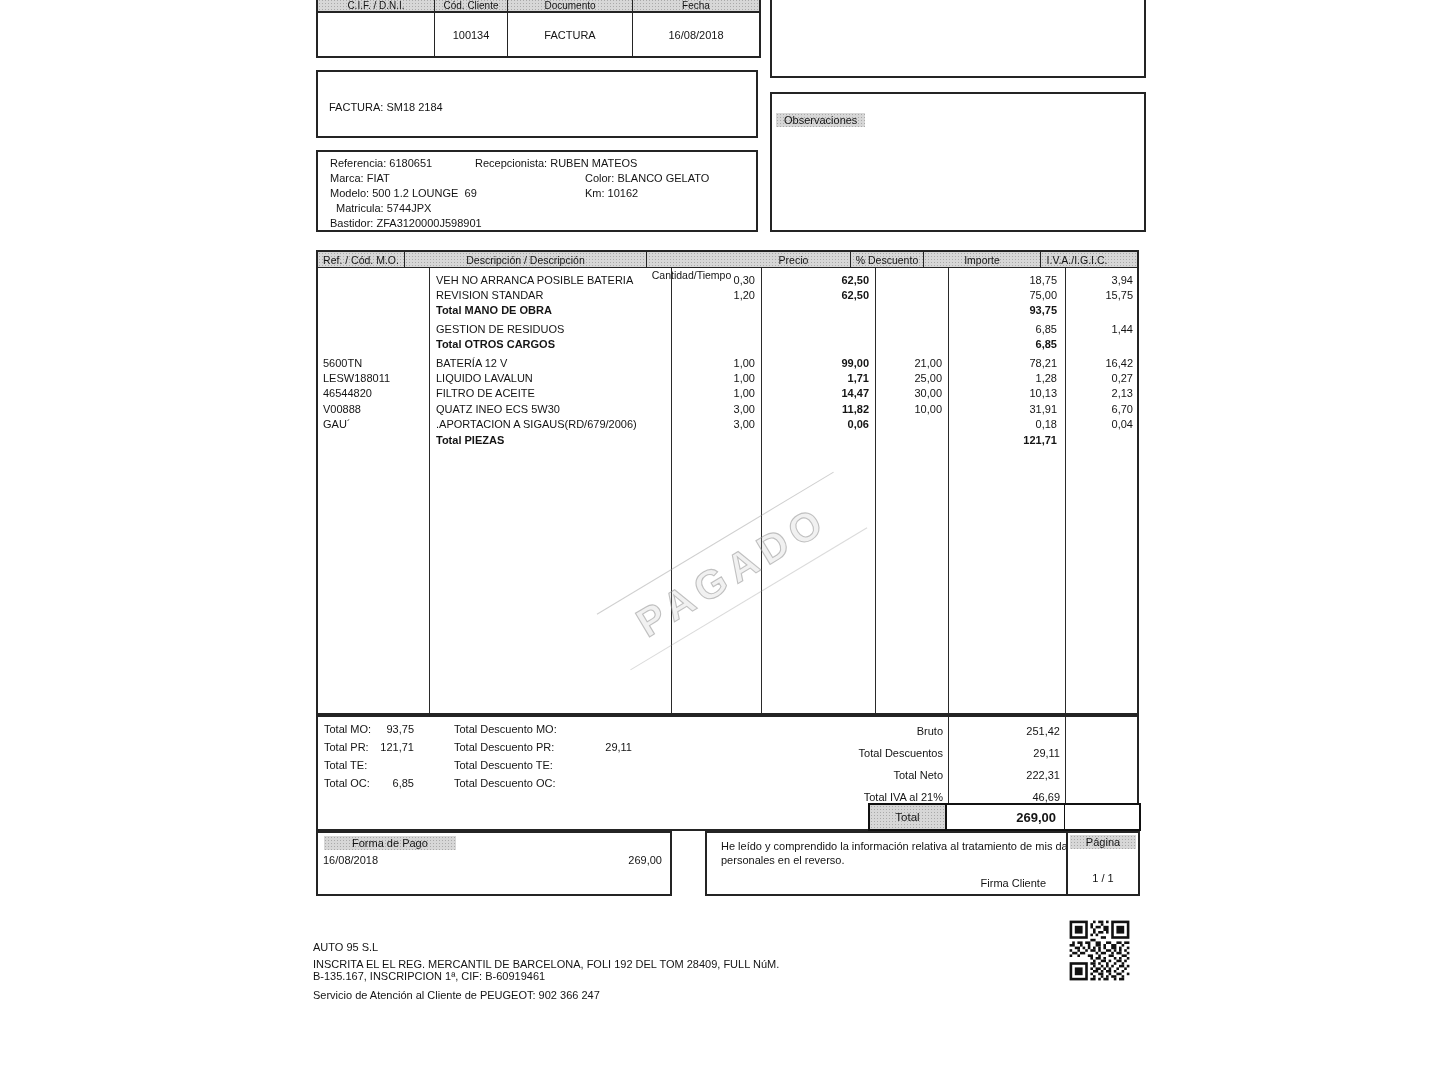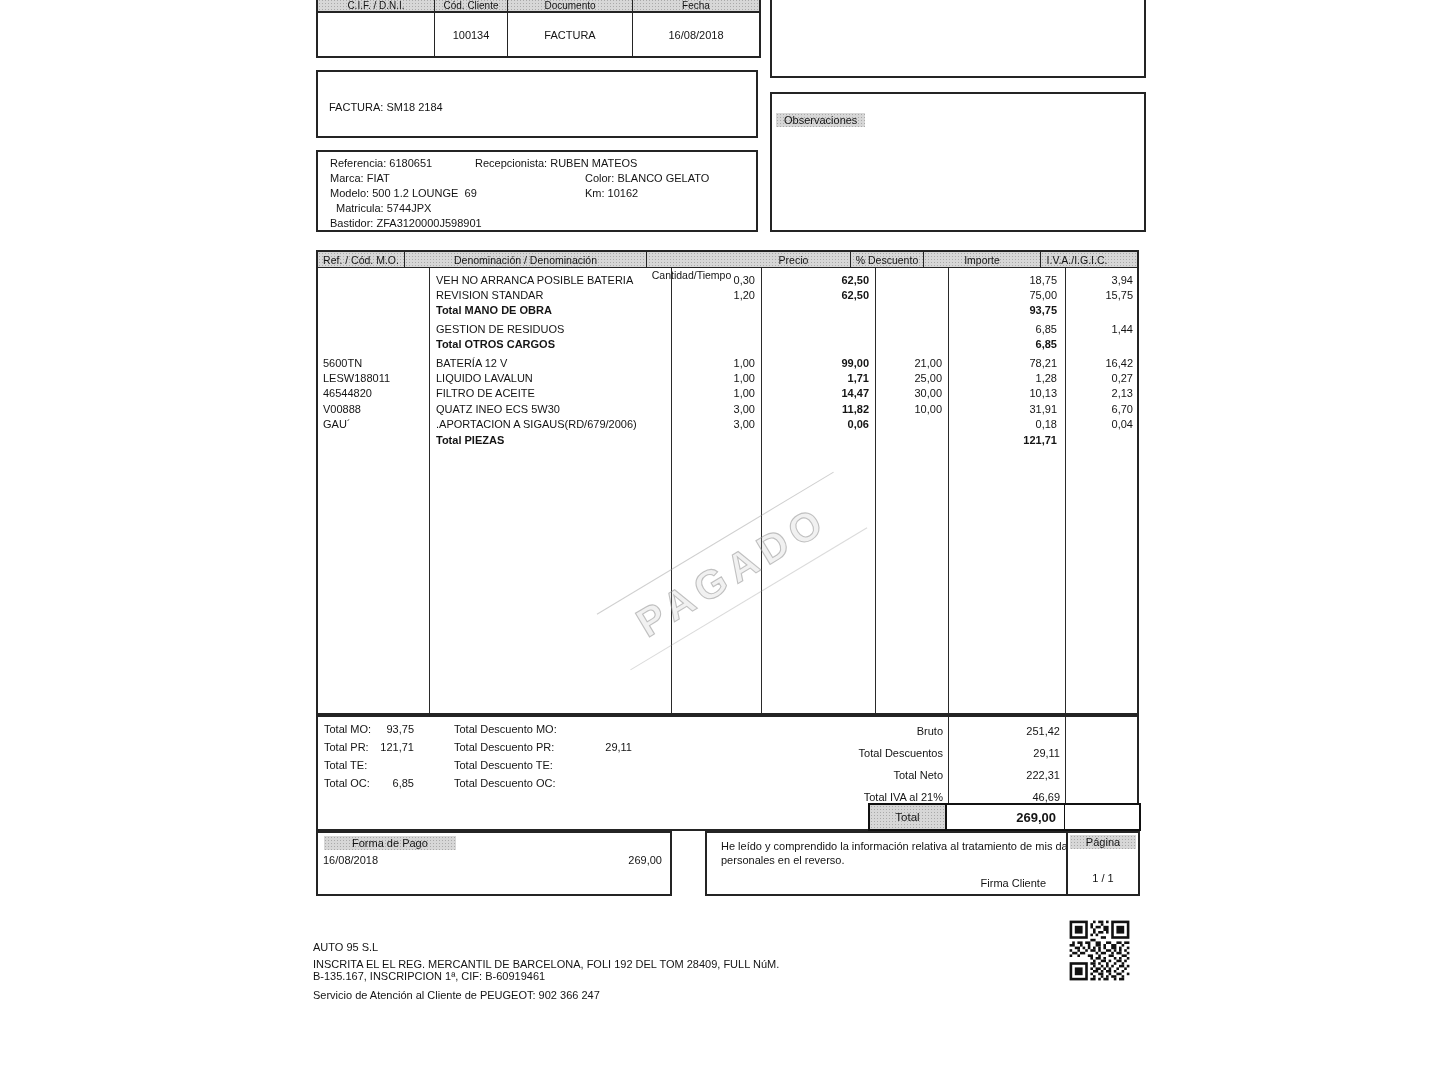--- a/index.html
+++ b/index.html
@@ -94,21 +94,21 @@
     <span class="abs t11" style="left:267px;top:19px;">Color: BLANCO GELATO</span>
     <span class="abs t11" style="left:12px;top:34px;">Modelo: 500 1.2 LOUNGE  69</span>
     <span class="abs t11" style="left:267px;top:34px;">Km: 10162</span>
     <span class="abs t11" style="left:18px;top:49px;">Matricula: 5744JPX</span>
     <span class="abs t11" style="left:12px;top:64px;">Bastidor: ZFA3120000J598901</span>
   </div>
 
   <div class="box mtab" style="left:316px;top:250px;width:823px;height:465px;">
     <div class="mhead dither">
       <div class="hc" style="width:87px;">Ref. / Cód. M.O.</div>
-      <div class="hc" style="width:242px;">Denominación / Denominación</div>
+      <div class="hc" style="width:242px;">Descripción / Descripción</div>
       <div class="hc" style="width:90px;margin-top:23px;">Cantidad/Tiempo</div>
       <div class="hc" style="width:114px;">Precio</div>
       <div class="hc" style="width:73px;">% Descuento</div>
       <div class="hc" style="width:117px;">Importe</div>
       <div class="hc" style="width:72px;">I.V.A./I.G.I.C.</div>
     </div>
     <div class="mbody">
       <div class="vline" style="left:111px;height:100%;"></div>
       <div class="vline" style="left:353px;height:100%;"></div>
       <div class="vline" style="left:443px;height:100%;"></div>

